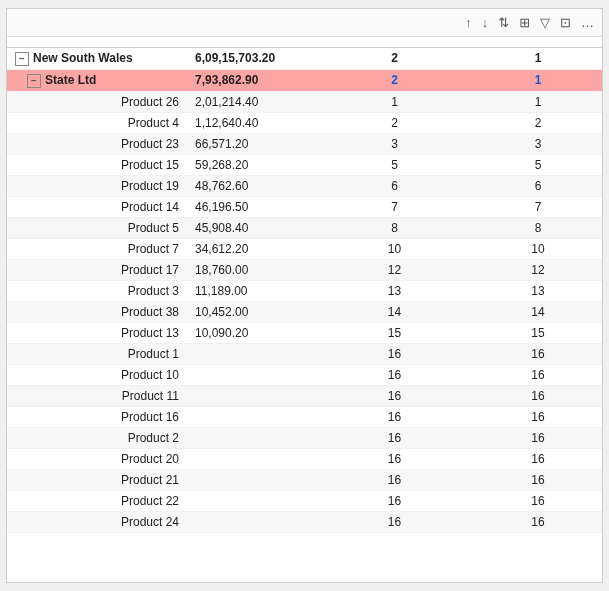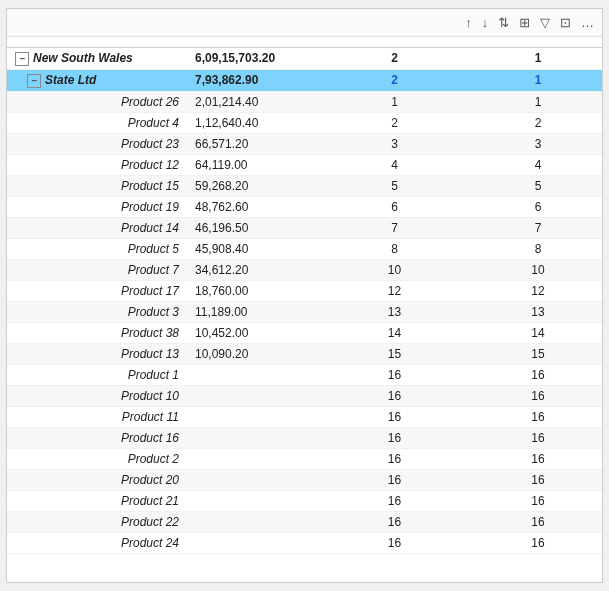--- a/index.html
+++ b/index.html
@@ -61,31 +61,31 @@
     th:nth-child(1) { width: 180px; }
     th:nth-child(2) { width: 130px; text-align: right; }
     th:nth-child(3) { width: 155px; text-align: center; }
     th:nth-child(4) { width: 132px; text-align: center; }
     tbody tr td {
       padding: 3px 8px;
       color: #222;
       border-bottom: 1px solid #f0f0f0;
       font-size: 12px;
     }
-    td:nth-child(1) { width: 180px; font-style: italic; }
+    td:nth-child(1) { width: 180px; }
     td:nth-child(2) { width: 130px; }
     td:nth-child(3) { width: 155px; text-align: center; }
     td:nth-child(4) { width: 132px; text-align: center; }
     .row-nsw td {
       font-weight: 700;
       background: #fff;
     }
     .row-state td {
       font-weight: 700;
-      background: #7dd3fc;
+      background: #fca5a5;
     }
     .row-state td:nth-child(3) {
       color: #1a56cc;
       font-weight: 700;
     }
     .row-state td:nth-child(4) {
       color: #1a56cc;
       font-weight: 700;
     }
     .row-product td {
@@ -162,26 +162,20 @@
       <td>2</td>
       <td>2</td>
     </tr>
           <tr class="row-product">
       <td class="indent-2">Product 23</td>
       <td>66,571.20</td>
       <td>3</td>
       <td>3</td>
     </tr>
           <tr class="row-product">
-      <td class="indent-2">Product 12</td>
-      <td>64,119.00</td>
-      <td>4</td>
-      <td>4</td>
-    </tr>
-          <tr class="row-product">
       <td class="indent-2">Product 15</td>
       <td>59,268.20</td>
       <td>5</td>
       <td>5</td>
     </tr>
           <tr class="row-product">
       <td class="indent-2">Product 19</td>
       <td>48,762.60</td>
       <td>6</td>
       <td>6</td>

